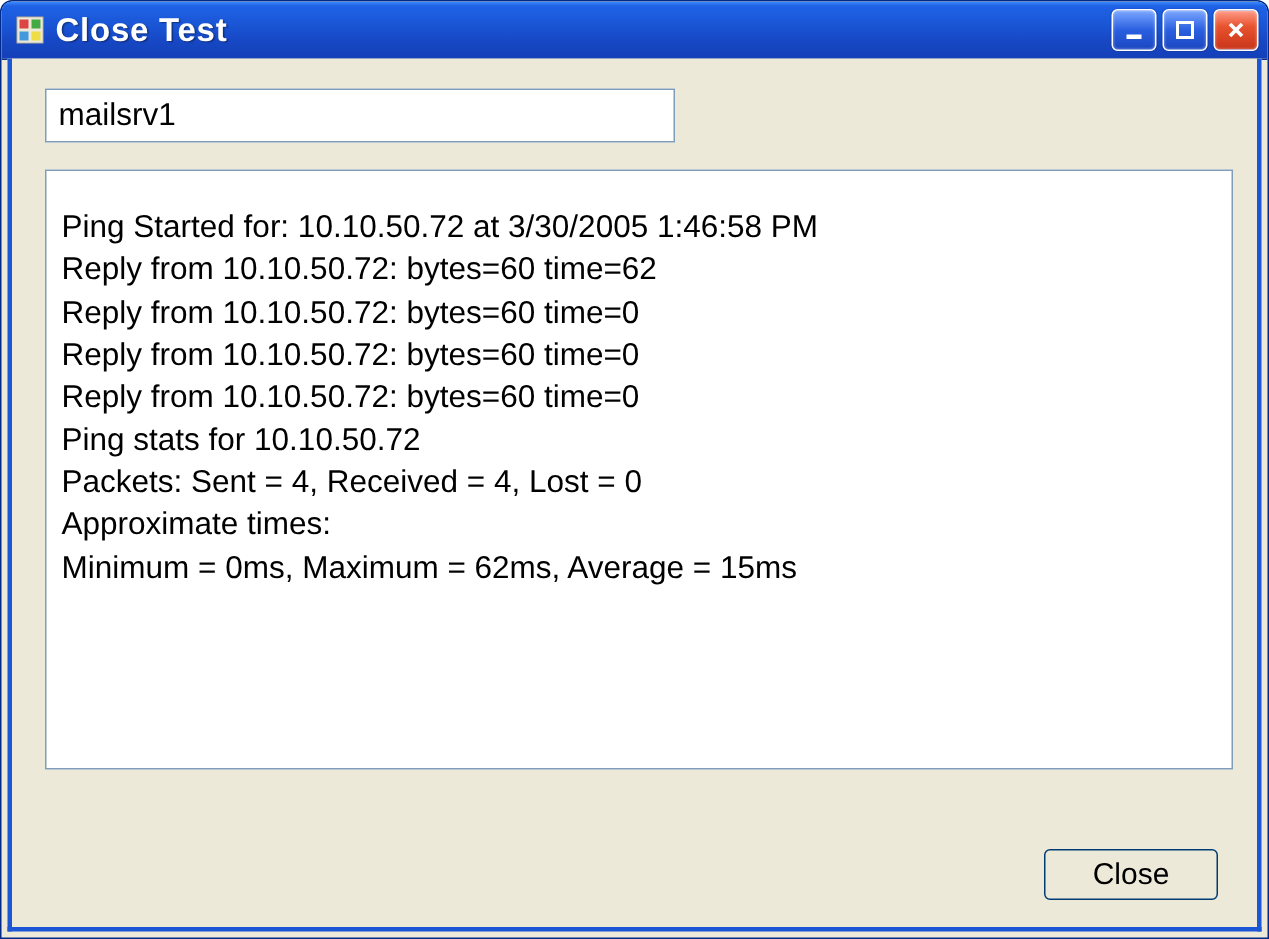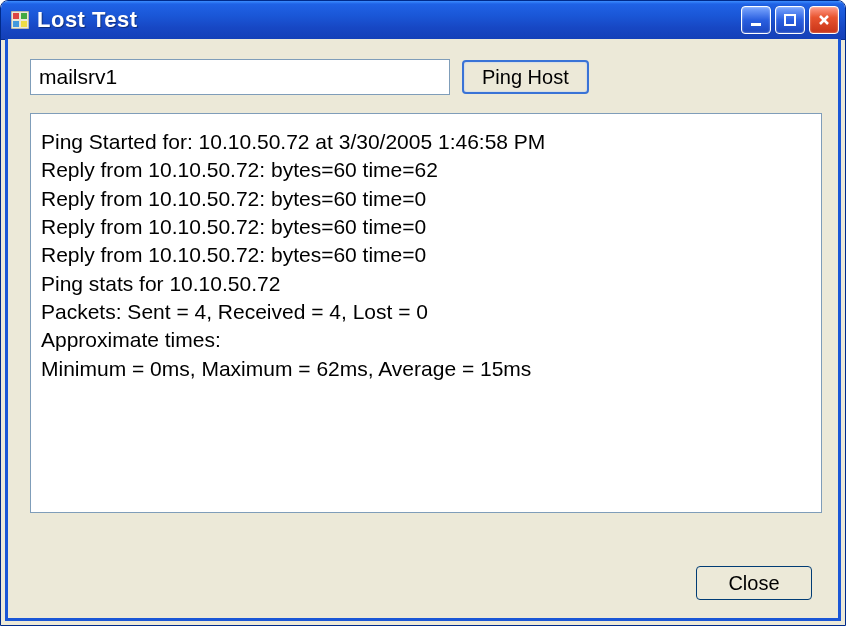--- a/index.html
+++ b/index.html
@@ -84,21 +84,21 @@
   }
   .client {
     position: absolute;
     inset: 0;
     padding: 20px 22px 18px 22px;
     box-sizing: border-box;
   }
   .row-top {
     display: flex;
     align-items: center;
-    gap: 12px;
+    gap: 40px;
     margin-bottom: 18px;
   }
   .text-input {
     width: 420px;
     height: 36px;
     border: 1px solid #7f9db9;
     background: #fff;
     font-size: 21px;
     padding: 2px 8px;
     box-sizing: border-box;
@@ -123,21 +123,21 @@
     padding: 2px 18px;
   }
   .output-box {
     width: 792px;
     height: 400px;
     border: 1px solid #7f9db9;
     background: #fff;
     font-family: Arial, sans-serif;
     font-size: 21px;
     line-height: 1.35;
-    padding: 14px 10px;
+    padding: 24px 10px;
     box-sizing: border-box;
     overflow: auto;
     color: #000;
     white-space: pre-line;
   }
   .row-bottom {
     position: absolute;
     right: 26px;
     bottom: 18px;
   }
@@ -155,21 +155,21 @@
   <div class="titlebar">
     <span class="title-icon">
       <svg width="18" height="18" viewBox="0 0 18 18">
         <rect x="0" y="0" width="18" height="18" fill="#ece9d8" stroke="#888" stroke-width="1"></rect>
         <rect x="2" y="2" width="6" height="6" fill="#d44"></rect>
         <rect x="10" y="2" width="6" height="6" fill="#4a4"></rect>
         <rect x="2" y="10" width="6" height="6" fill="#49d"></rect>
         <rect x="10" y="10" width="6" height="6" fill="#ed4"></rect>
       </svg>
     </span>
-    <span class="title-text">Lost Test</span>
+    <span class="title-text">Close Test</span>
     <div class="ctrl-group">
       <div class="ctrl-btn ctrl-min" title="Minimize">
         <svg width="14" height="14">
             <rect x="2" y="10" width="10" height="3" fill="#fff"></rect>
           </svg>
       </div>
       <div class="ctrl-btn ctrl-max" title="Maximize">
         <svg width="14" height="14">
             <rect x="2" y="2" width="10" height="10" fill="none" stroke="#fff" stroke-width="2"></rect>
           </svg>
@@ -181,21 +181,20 @@
         </svg>
       </div>
     </div>
   </div>
 
   <div class="client-wrap">
     <div class="client">
 
       <div class="row-top">
         <input type="text" class="text-input" value="mailsrv1" style="">
-        <button class="btn btn-focus">Ping Host</button>
       </div>
 
       <div class="output-box">Ping Started for: 10.10.50.72 at 3/30/2005 1:46:58 PM
 Reply from 10.10.50.72: bytes=60 time=62
 Reply from 10.10.50.72: bytes=60 time=0
 Reply from 10.10.50.72: bytes=60 time=0
 Reply from 10.10.50.72: bytes=60 time=0
 Ping stats for 10.10.50.72
 Packets: Sent = 4, Received = 4, Lost = 0
 Approximate times:

